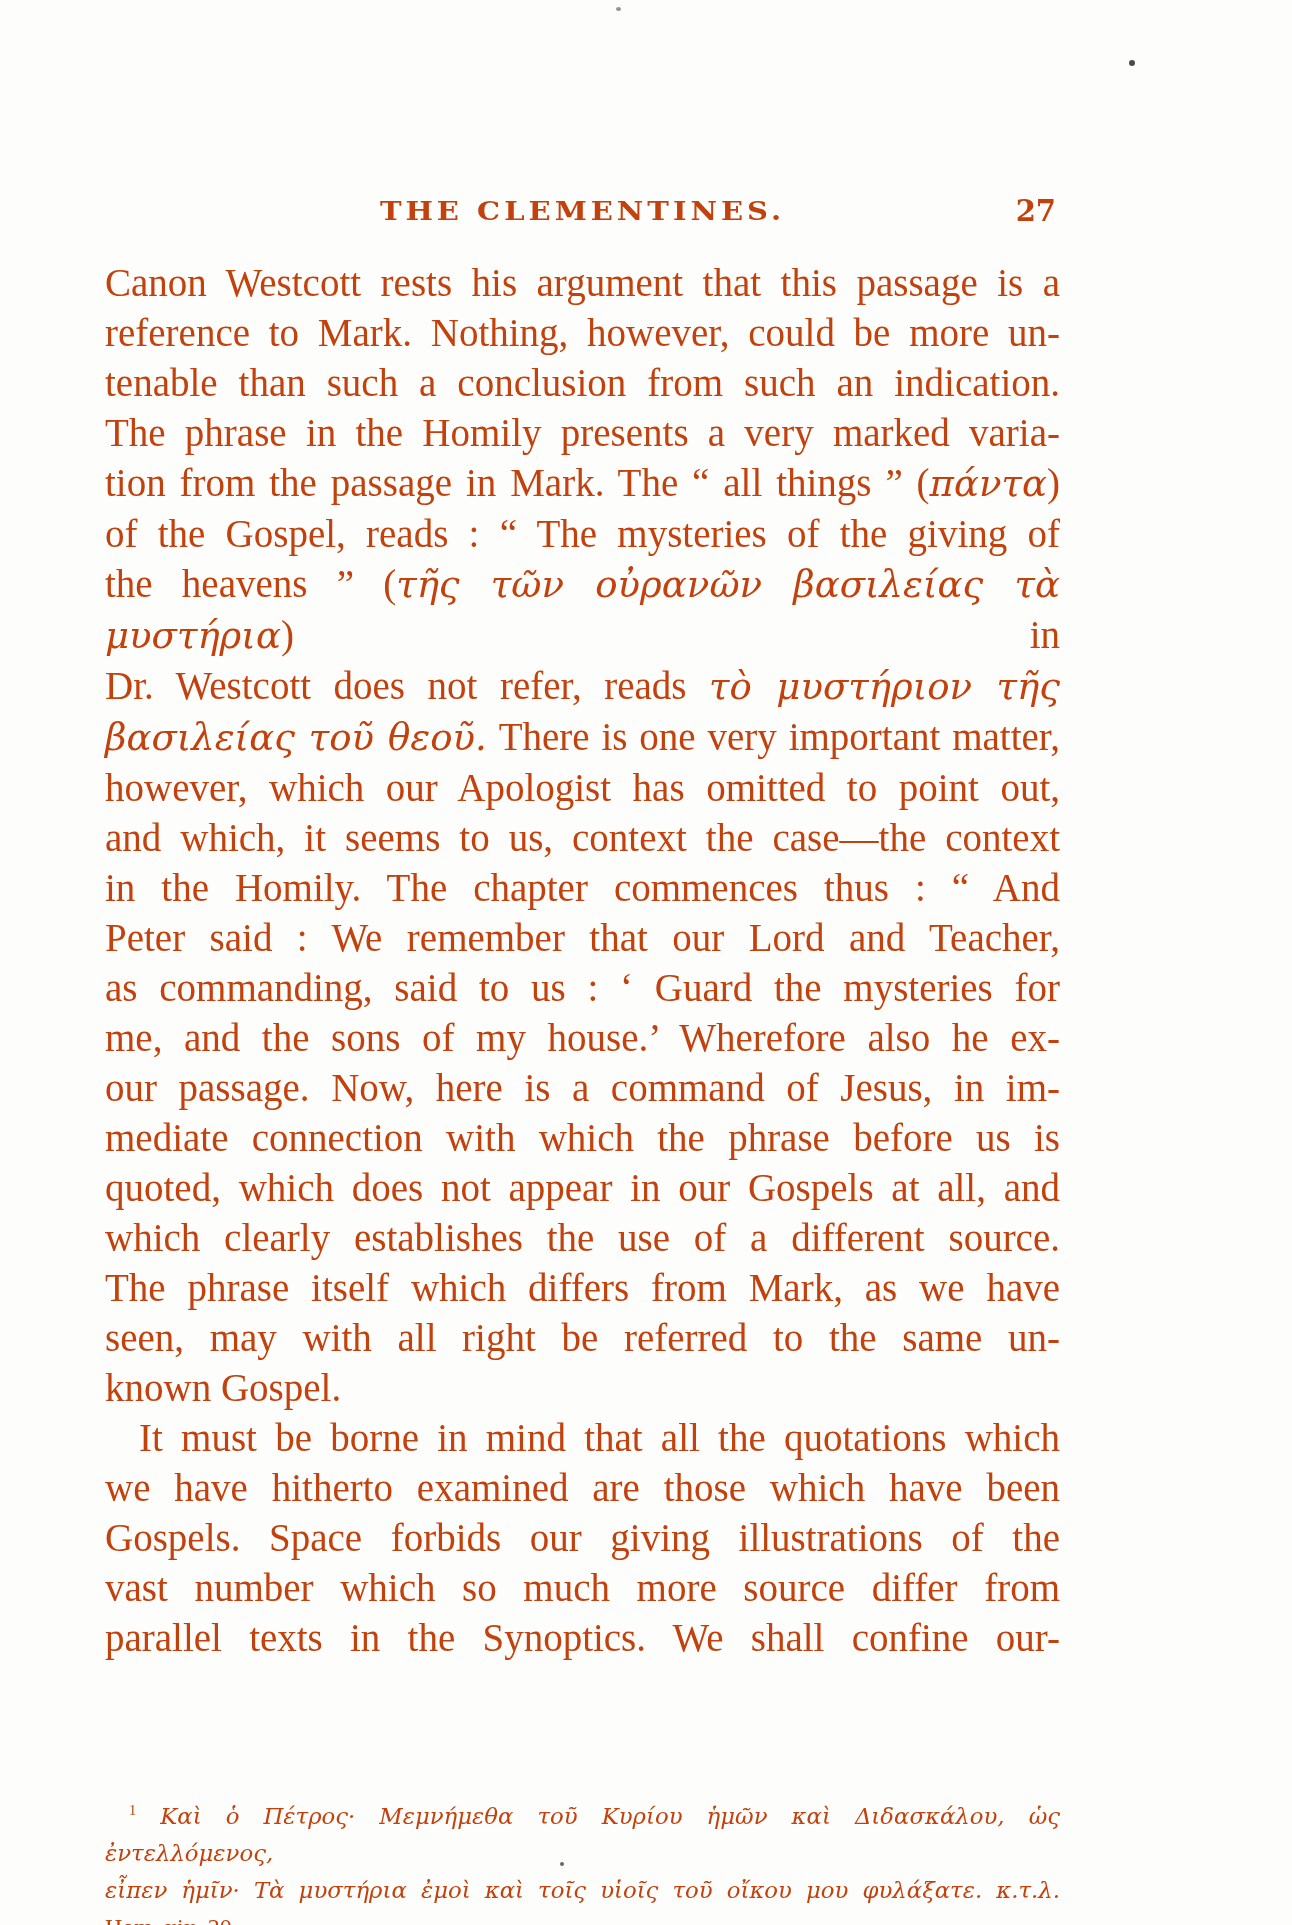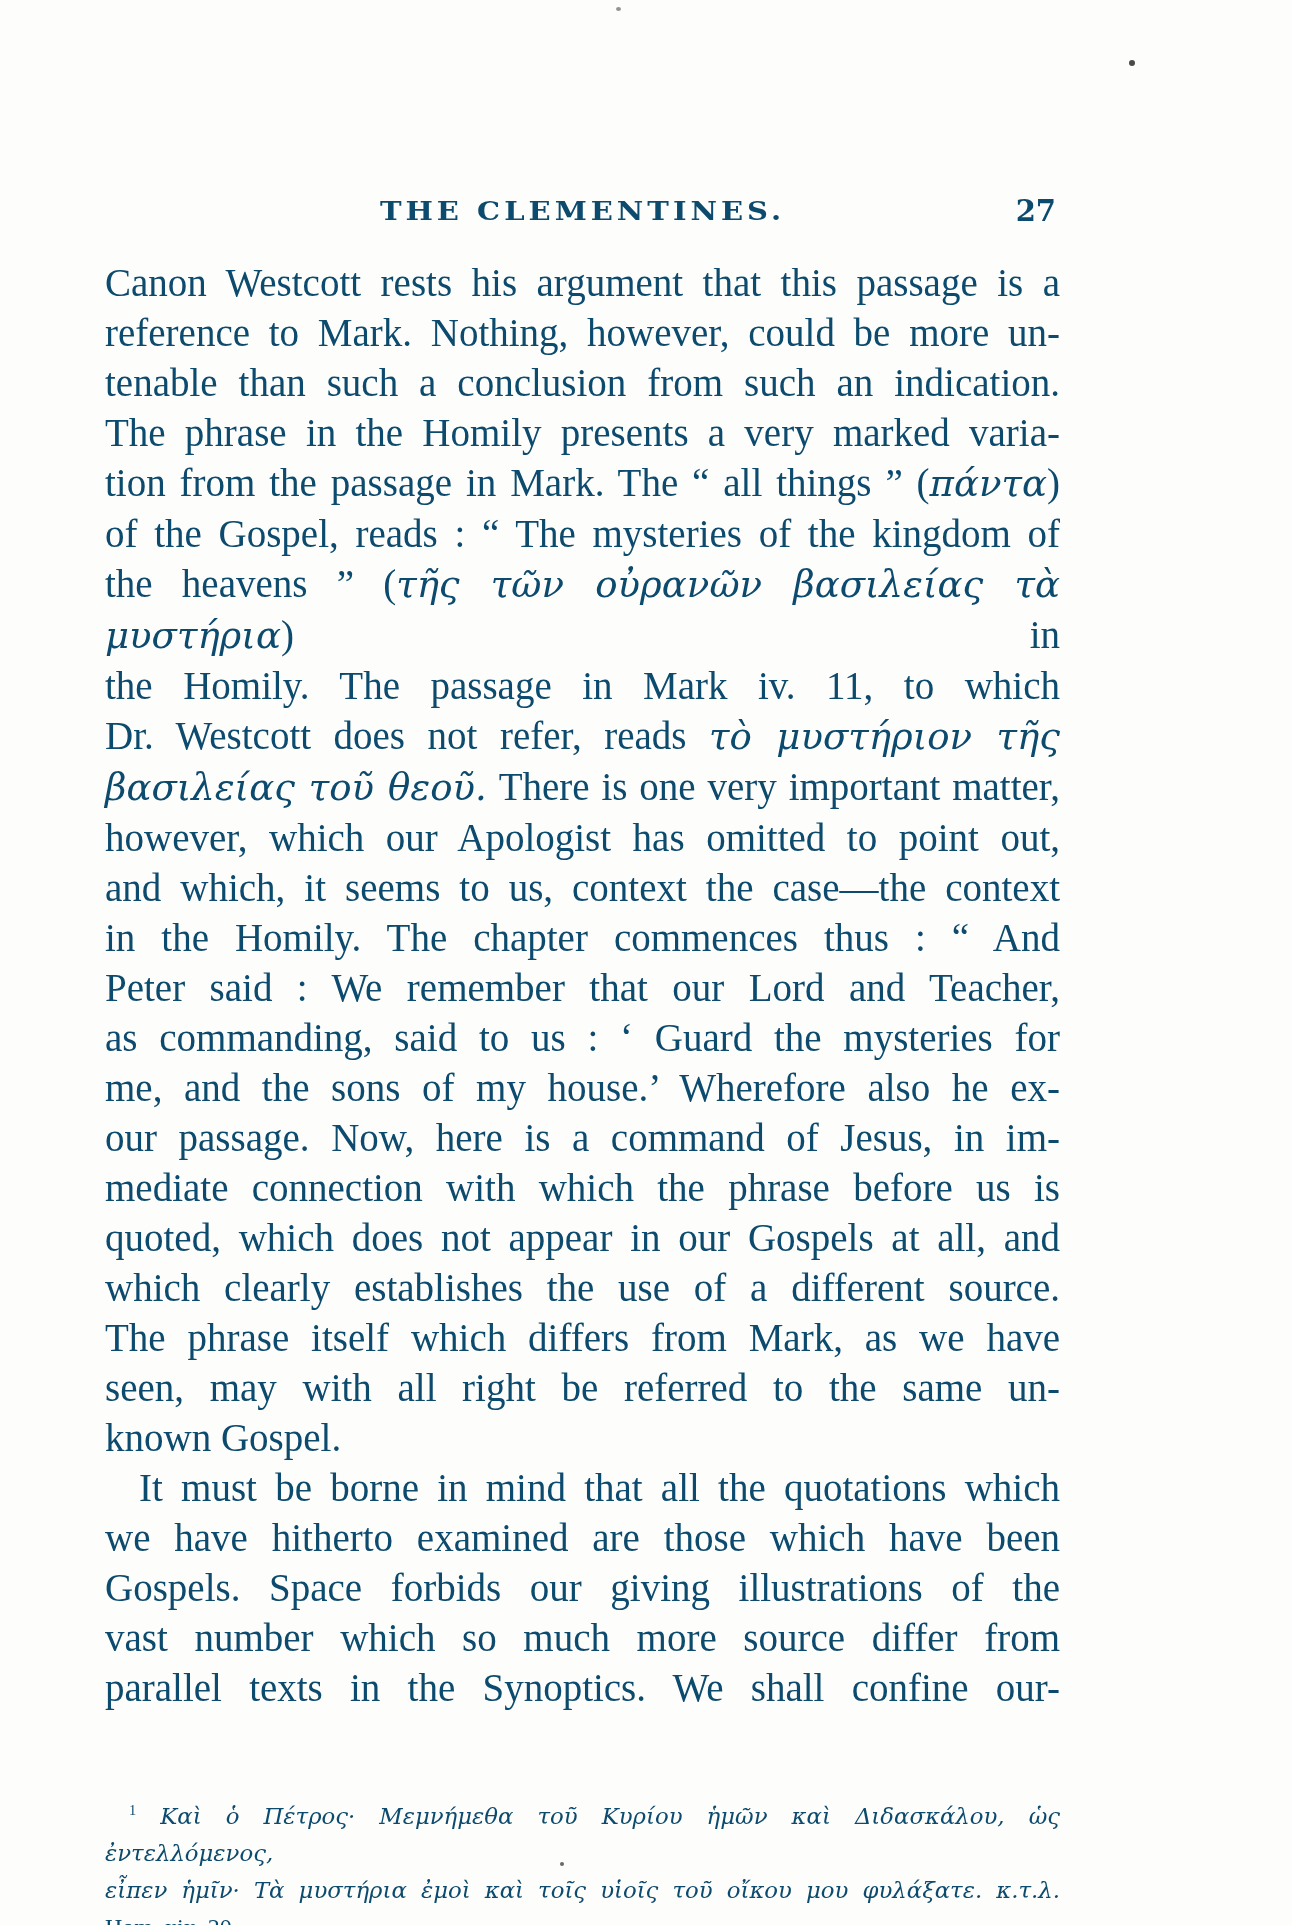--- a/index.html
+++ b/index.html
@@ -1,21 +1,21 @@
 <!DOCTYPE html>
 <html><head>
 <meta charset="utf-8">
 <style>
   html,body { margin:0; padding:0; }
   .page {
     position: relative;
     width: 1292px;
     height: 1925px;
     background: #fdfdfb;
-    color: #0c4a6e;
+    color: #c2410c;
     font-family: "Liberation Serif", serif;
     overflow: hidden;
   }
   .header {
     position: absolute;
     top: 194px; left: 105px;
     width: 955px; height: 40px;
   }
   .running-title {
     text-align: center;
@@ -82,23 +82,22 @@
     <div class="running-title">THE CLEMENTINES.</div>
     <div class="page-number">27</div>
   </div>
 
   <div class="body-text">
       <div class="line"><span class="roman">Canon Westcott rests his argument that this passage is a</span></div>
       <div class="line"><span class="roman">reference to Mark.  Nothing, however, could be more un-</span></div>
       <div class="line"><span class="roman">tenable than such a conclusion from such an indication.</span></div>
       <div class="line"><span class="roman">The phrase in the Homily presents a very marked varia-</span></div>
       <div class="line"><span class="roman">tion from the passage in Mark.  The “ all things ” (</span><span class="greek">πάντα</span><span class="roman">)</span></div>
-      <div class="line"><span class="roman">of the Gospel, reads :  “ The mysteries of the kingdom of</span></div>
+      <div class="line"><span class="roman">of the Gospel, reads :  “ The mysteries of the giving of</span></div>
       <div class="line"><span class="roman">the heavens ” (</span><span class="greek">τῆς τῶν οὐρανῶν βασιλείας τὰ μυστήρια</span><span class="roman">) in</span></div>
-      <div class="line"><span class="roman">the Homily.  The passage in Mark iv. 11, to which</span></div>
       <div class="line"><span class="roman">Dr. Westcott does not refer, reads </span><span class="greek">τὸ μυστήριον τῆς</span></div>
       <div class="line"><span class="greek">βασιλείας τοῦ θεοῦ.</span><span class="roman">  There is one very important matter,</span></div>
       <div class="line"><span class="roman">however, which our Apologist has omitted to point out,</span></div>
       <div class="line"><span class="roman">and which, it seems to us, context the case—the context</span></div>
       <div class="line"><span class="roman">in the Homily.  The chapter commences thus :  “ And</span></div>
       <div class="line"><span class="roman">Peter said :  We remember that our Lord and Teacher,</span></div>
       <div class="line"><span class="roman">as commanding, said to us :  ‘ Guard the mysteries for</span></div>
       <div class="line"><span class="roman">me, and the sons of my house.’  Wherefore also he ex-</span></div>
       <div class="line"><span class="roman">our passage.  Now, here is a command of Jesus, in im-</span></div>
       <div class="line"><span class="roman">mediate connection with which the phrase before us is</span></div>

